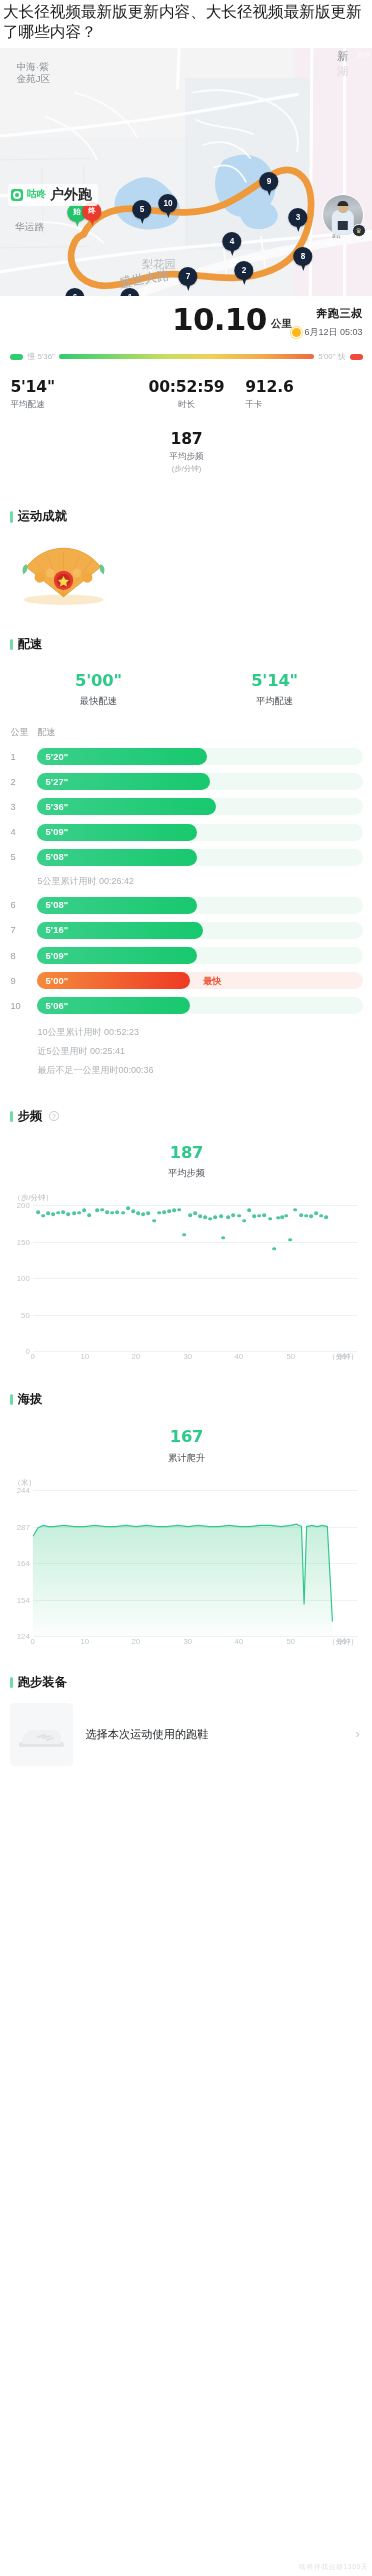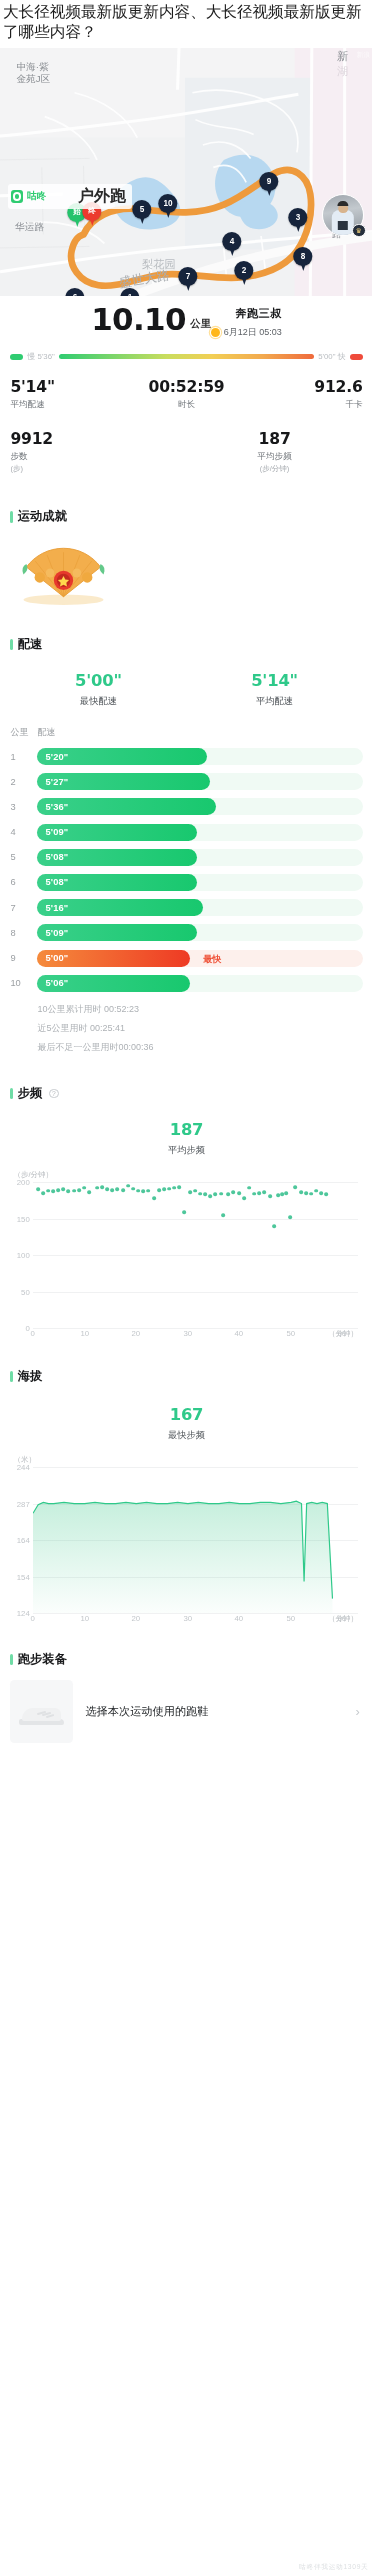--- a/index.html
+++ b/index.html
@@ -69,21 +69,21 @@
     content:""; position:absolute; left:2.2px; top:2.2px;
     width:8.2px; height:8.2px; border-radius:50%;
     background:#fff;
   }
   .codoon-logo:before {
     content:""; position:absolute; left:4.1px; top:4.1px;
     width:4.5px; height:4.5px; border-radius:50%;
     background:#2fcc71; z-index:2;
   }
   .sportchip .brand { font-size:9.7px; color:#2fcc71; font-weight:600; }
-  .sportchip .type { font-size:16px; color:#2b2b2b; font-weight:600;margin-left:28px; }
+  .sportchip .type { font-size:14px; color:#2b2b2b; font-weight:600; }
 
   
   .avatar-wrap {
     position:absolute; right:9px; top:146px;
     width:42px; height:42px;
   }
   .avatar {
     width:42px; height:42px; border-radius:50%;
     overflow:hidden; position:relative;
     background:linear-gradient(170deg,#9fa6ad 0%,#c3c9ce 40%,#8e969d 100%);
@@ -111,21 +111,21 @@
     width:13.4px; height:13.4px; border-radius:50%;
     background:#262f3c; color:#f3d27a;
     font-size:6.7px; display:flex; align-items:center; justify-content:center;
     border:1.1px solid #fff;
   }
 
   
   .panel { padding:0 10.4px; background:#fff; }
   .distrow {
     display:flex; align-items:flex-start;
-    justify-content:center; padding-top:9px;
+    justify-content:flex-end; padding-top:9px;
   }
   .dist { display:flex; align-items:flex-end; gap:4.5px; }
   .dist .num {
     font-size:31px; line-height:.95; font-weight:800;
     color:#17181a; letter-spacing:-0.7px;
     font-family:"DejaVu Sans",sans-serif;
   }
   .dist .unit { font-size:10.4px; color:#2b2b2b; font-weight:600; padding-bottom:3px; }
   .who { text-align:right; padding-top:1.5px; }
   .who .name { font-size:11.2px; color:#17181a; font-weight:700; letter-spacing:0.4px; }
@@ -154,21 +154,21 @@
     flex:1; height:5.2px; border-radius:3px;
     background:linear-gradient(90deg,#2fcc71 0%,#7fd66a 22%,#c9dd5e 42%,#f2cf55 60%,#f2a94e 80%,#ef6a3c 100%);
   }
 
   
   .stats {
     display:flex; margin-top:16.4px;
   }
   .stat { flex:1; }
   .stat.c2 { text-align:center; }
-  .stat.c3 { text-align:right; }
+  .stat.c3 { }
   .stat .v {
     font-size:15.6px; font-weight:800; color:#17181a;
     letter-spacing:-0.2px; font-family:"DejaVu Sans",sans-serif;
   }
   .stat .k { font-size:8.6px; color:#6f7479; margin-top:3px; }
   .stat .k2 { font-size:7.5px; color:#a7abb0; margin-top:1.5px; }
 
   
   .sect { margin-top:22.4px; padding:0 10.4px; }
   .sect-h {
@@ -503,25 +503,20 @@
       <div class="v">00:52:59</div>
       <div class="k">时长</div>
     </div>
     <div class="stat c3">
       <div class="v">912.6</div>
       <div class="k">千卡</div>
     </div>
   </div>
 
   <div class="stats" style="margin-top:19.4px;">
-    <div class="stat c1">
-      <div class="v">9912</div>
-      <div class="k">步数</div>
-      <div class="k2">(步)</div>
-    </div>
     <div class="stat c2">
       <div class="v">187</div>
       <div class="k">平均步频</div>
       <div class="k2">(步/分钟)</div>
     </div>
   </div>
 </div>
 
 <div class="sect" style="margin-top:34px;">
   <div class="sect-h">
@@ -612,20 +607,21 @@
     </div>
     <div class="prow">
       <span class="km">5</span>
       <span class="track">
         <span class="fill" style="width:49%">
             <span class="pv">5'08"</span>
           </span>
       </span>
     </div>
 
+    <div class="pnote">5公里累计用时 00:26:42</div>
 
     <div class="prow">
       <span class="km">6</span>
       <span class="track">
         <span class="fill" style="width:49%">
             <span class="pv">5'08"</span>
           </span>
       </span>
     </div>
     <div class="prow">
@@ -772,21 +768,21 @@
 <div class="sect" style="margin-top:27px;">
   <div class="sect-h">
     <span class="bar"></span>
     <span class="t">海拔</span>
   </div>
 
   <div class="dual" style="margin-top:19.4px;">
     <div style="flex:1"></div>
     <div style="flex:1">
       <div class="v">167</div>
-      <div class="k">最快步频</div>
+      <div class="k">累计爬升</div>
     </div>
     <div style="flex:1"></div>
   </div>
 
   <div class="chart">
     <div class="ytitle">（米）</div>
     <div class="plot" id="elev-plot">
         <div class="grid-line" style="top: 0px;"></div>
         <div class="ytick" style="top: 0px;">244</div>
         <div class="grid-line" style="top: 37px;"></div>

